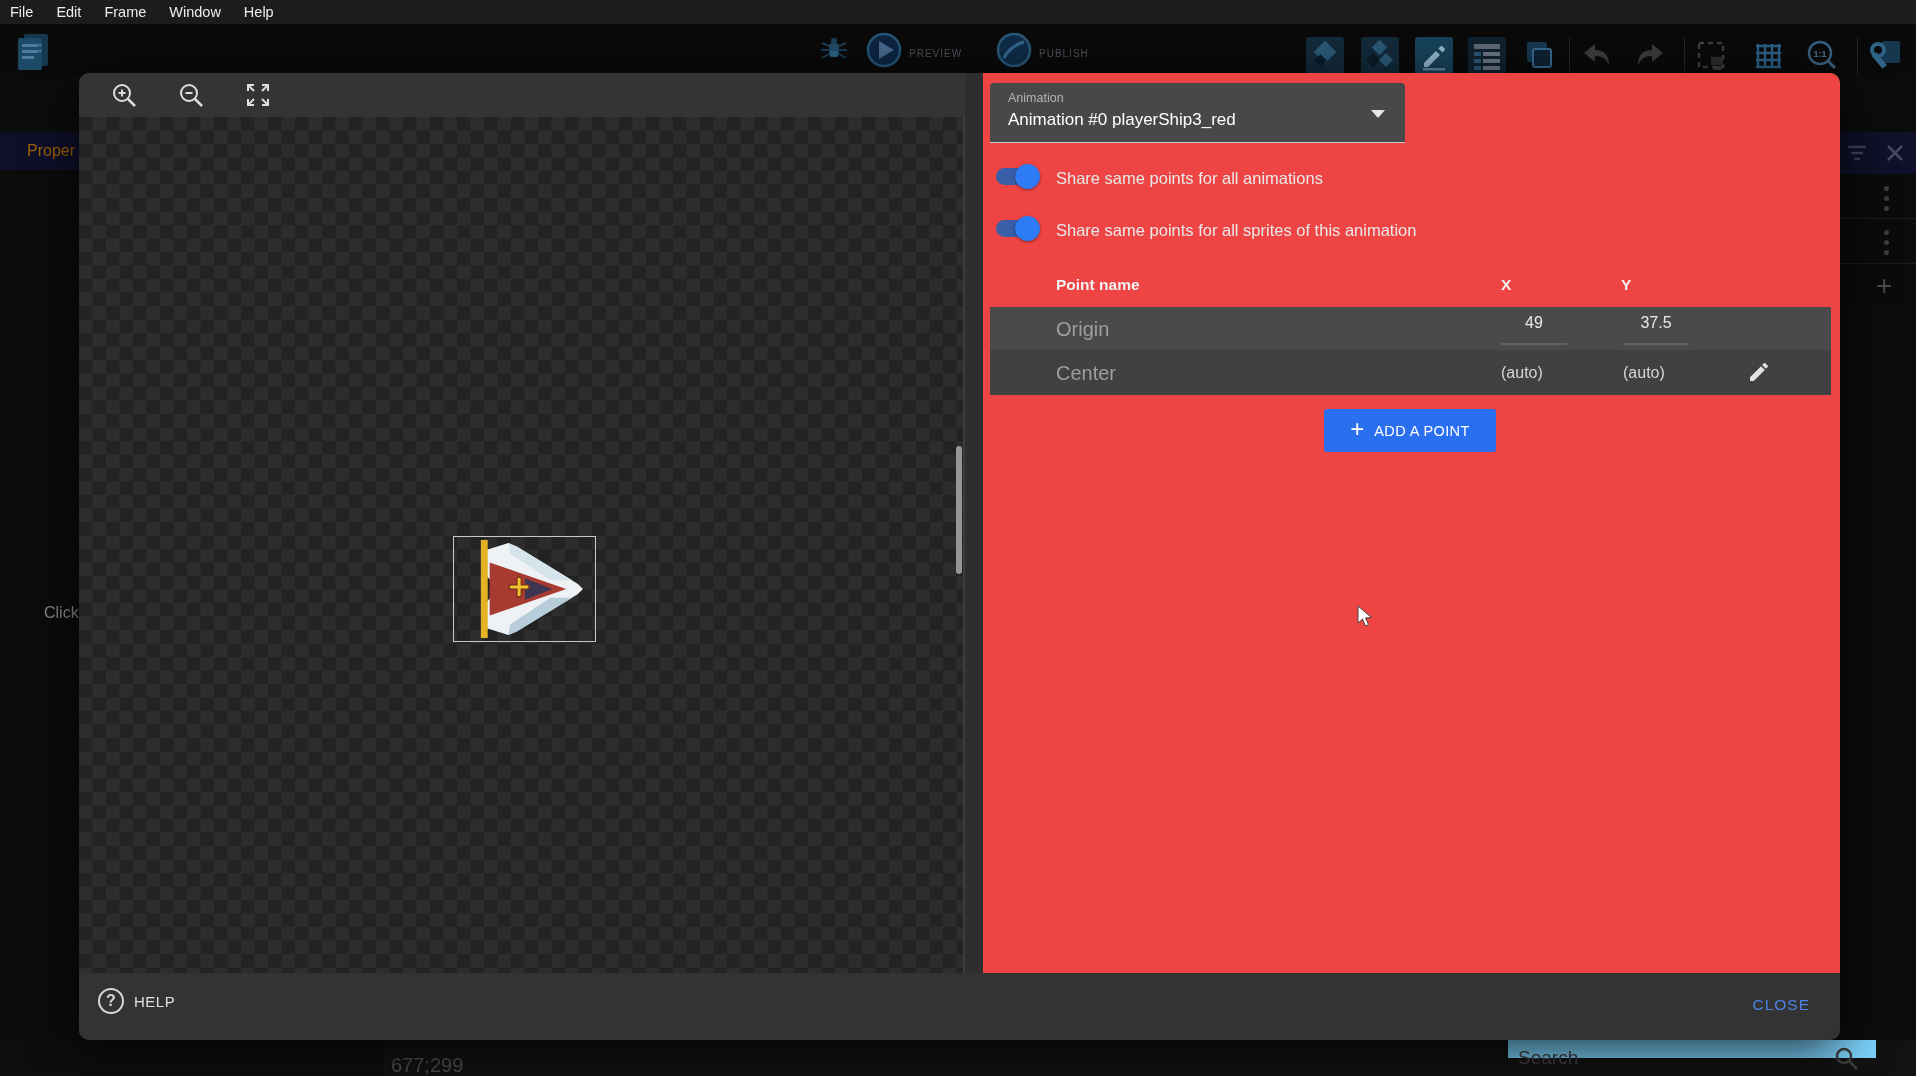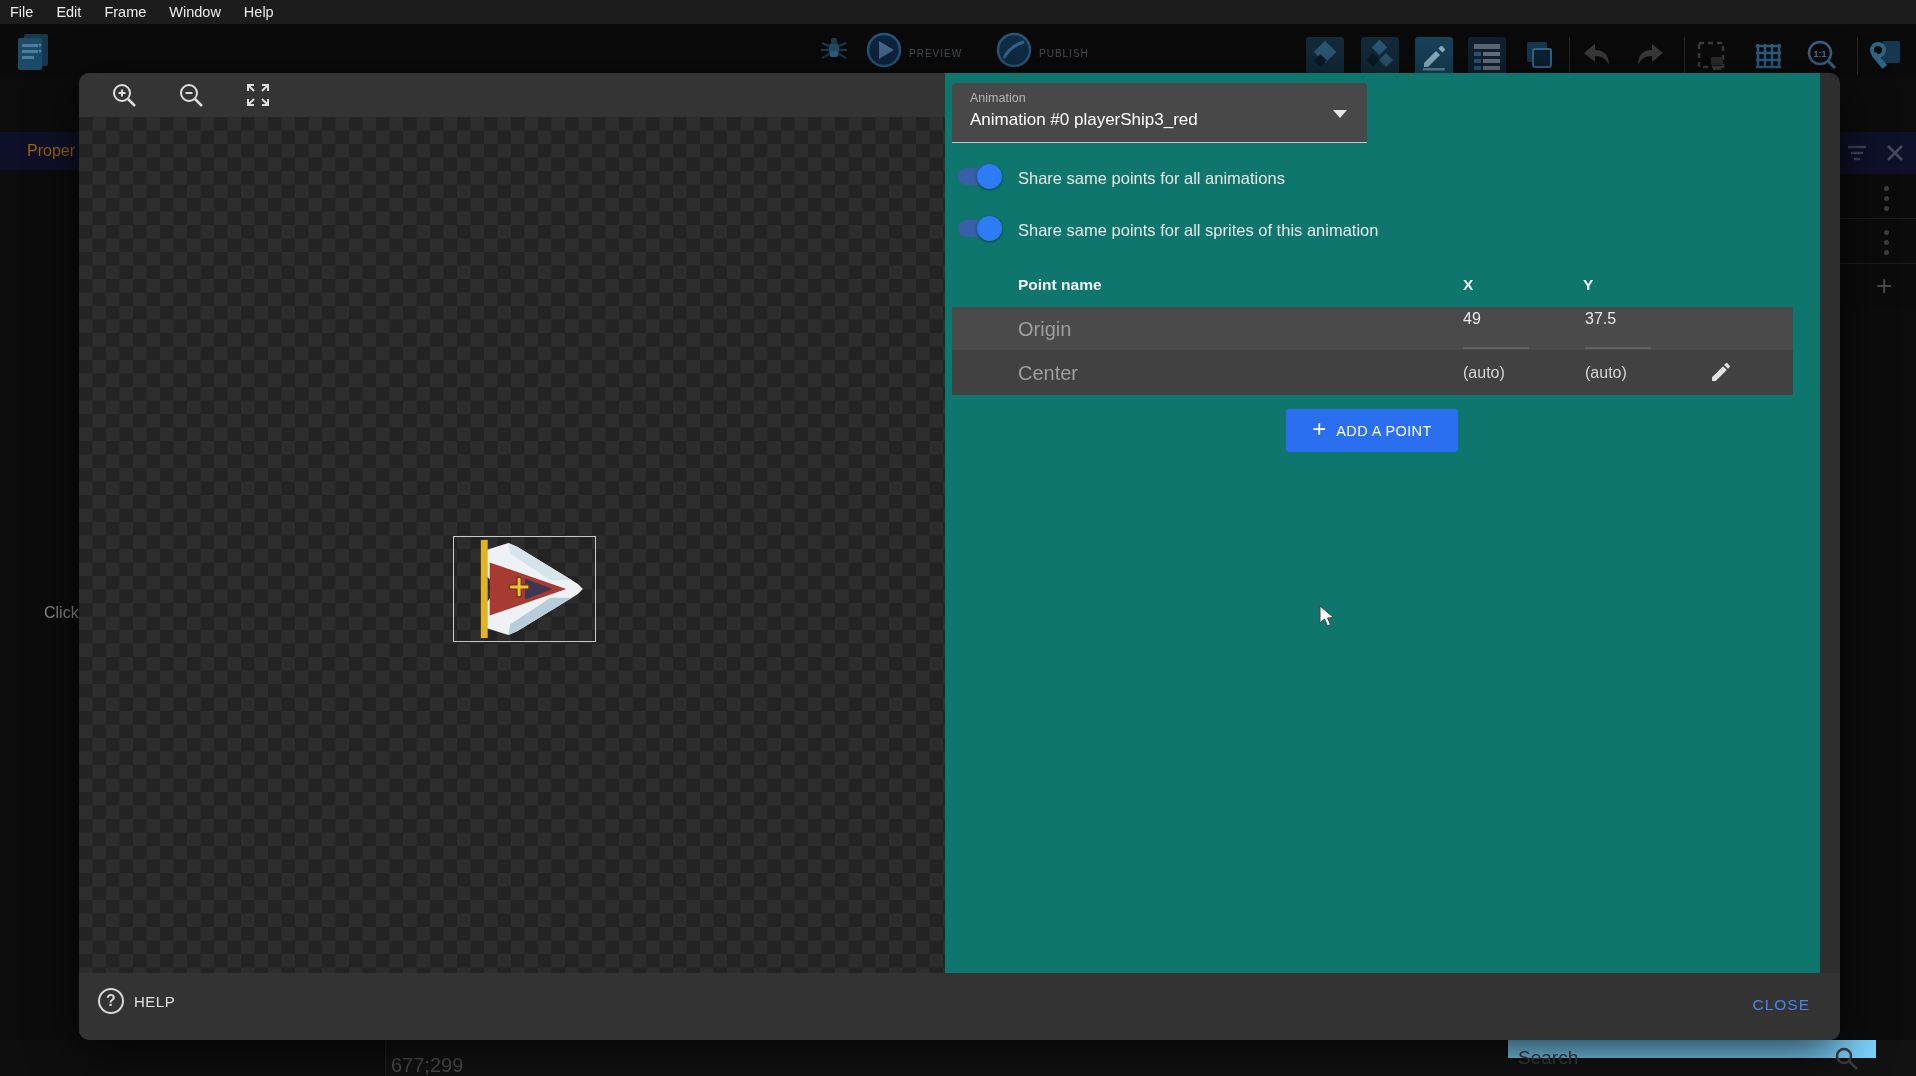--- a/index.html
+++ b/index.html
@@ -33,33 +33,33 @@
   #dialog{left:79px;top:73px;width:1761px;height:967px;border-radius:10px;overflow:hidden;background:#2e2e2e;box-shadow:0 12px 50px rgba(0,0,0,.75);}
   #canvas-toolbar{left:0;top:0;width:886px;height:44px;background:#343434;}
   .ctb-icon{position:absolute;top:7px;width:30px;height:30px;color:#dedede;cursor:pointer;}
   #checker{left:0;top:44px;width:886px;height:856px;background-color:#232323;
     background-image:linear-gradient(45deg,#2d2d2d 25%,transparent 25%,transparent 75%,#2d2d2d 75%),
                      linear-gradient(45deg,#2d2d2d 25%,transparent 25%,transparent 75%,#2d2d2d 75%);
     background-size:27px 27px;background-position:0 0,13.5px 13.5px;}
   #sprite-selection{left:374px;top:419px;width:143px;height:106px;border:1px solid #c9c9c9;box-sizing:border-box;}
   #dialog-vdivider{left:884px;top:44px;width:2px;height:856px;background:#3d3d3d;}
   #dialog-scroll-thumb{left:877px;top:373px;width:6px;height:128px;background:#969696;border-radius:3px;}
-  #points-panel{left:866px;top:0;width:875px;height:900px;background:#0f766e;}
+  #points-panel{left:904px;top:0;width:875px;height:900px;background:#ef4444;}
   .field{position:absolute;top:10px;height:60px;background:#484848;border-radius:4px 4px 0 0;border-bottom:1px solid #c9c9c9;box-sizing:border-box;cursor:pointer;}
   .field .flabel{position:absolute;left:18px;top:8px;font-size:12.5px;color:#b3b3b3;}
   .field .fvalue{position:absolute;left:18px;top:27px;font-size:17px;color:#ffffff;white-space:nowrap;}
   .caret{position:absolute;right:20px;top:27px;width:0;height:0;border-left:7px solid transparent;border-right:7px solid transparent;border-top:8px solid #e6e6e6;}
   .switch{position:absolute;left:13px;width:41px;height:17px;border-radius:9px;background:#3a5fa8;cursor:pointer;}
   .switch .knob{position:absolute;right:-3px;top:-4px;width:25px;height:25px;border-radius:50%;background:#2e7bf6;box-shadow:0 1px 3px rgba(0,0,0,.45);}
   .toggle-label{position:absolute;left:73px;font-size:16.5px;color:#e8e8e8;white-space:nowrap;}
   .th{position:absolute;font-size:15.5px;font-weight:bold;color:#f2f2f2;}
   .prow{position:absolute;left:7px;width:841px;}
   .prow .pname{position:absolute;left:66px;top:50%;transform:translateY(-50%);font-size:20px;color:#9e9e9e;}
   .pval{position:absolute;top:50%;transform:translateY(-50%);font-size:16px;color:#e8e8e8;width:66px;}
-  .pval.editable{border-bottom:1px solid #7a7a7a;padding-bottom:20px;cursor:text;}
+  .pval.editable{border-bottom:1px solid #7a7a7a;padding-bottom:12px;cursor:text;text-align:center;}
   .pval.auto{color:#d5d5d5;}
   #add-point-btn{left:341px;top:336px;width:172px;height:43px;background:#2a6ff0;border-radius:3px;display:flex;align-items:center;justify-content:center;gap:10px;cursor:pointer;}
   #add-point-btn .plus{color:#fff;font-size:24px;font-weight:300;line-height:1;margin-top:-3px;}
   #add-point-btn .lbl{color:#fff;font-size:14.5px;letter-spacing:.4px;}
   #dialog-footer{left:0;top:900px;width:1761px;height:67px;background:#333333;}
   #help-btn{position:absolute;left:19px;top:915px;display:flex;align-items:center;gap:10px;cursor:pointer;}
   #help-circle{width:26px;height:26px;border:2px solid #d6d6d6;border-radius:50%;color:#d6d6d6;font-size:16px;font-weight:bold;display:flex;align-items:center;justify-content:center;box-sizing:border-box;}
   #help-label{color:#e0e0e0;font-size:15px;letter-spacing:.5px;}
   #close-btn{position:absolute;right:30px;top:923px;color:#4d82e8;font-size:15.5px;letter-spacing:1px;cursor:pointer;}
 </style>

